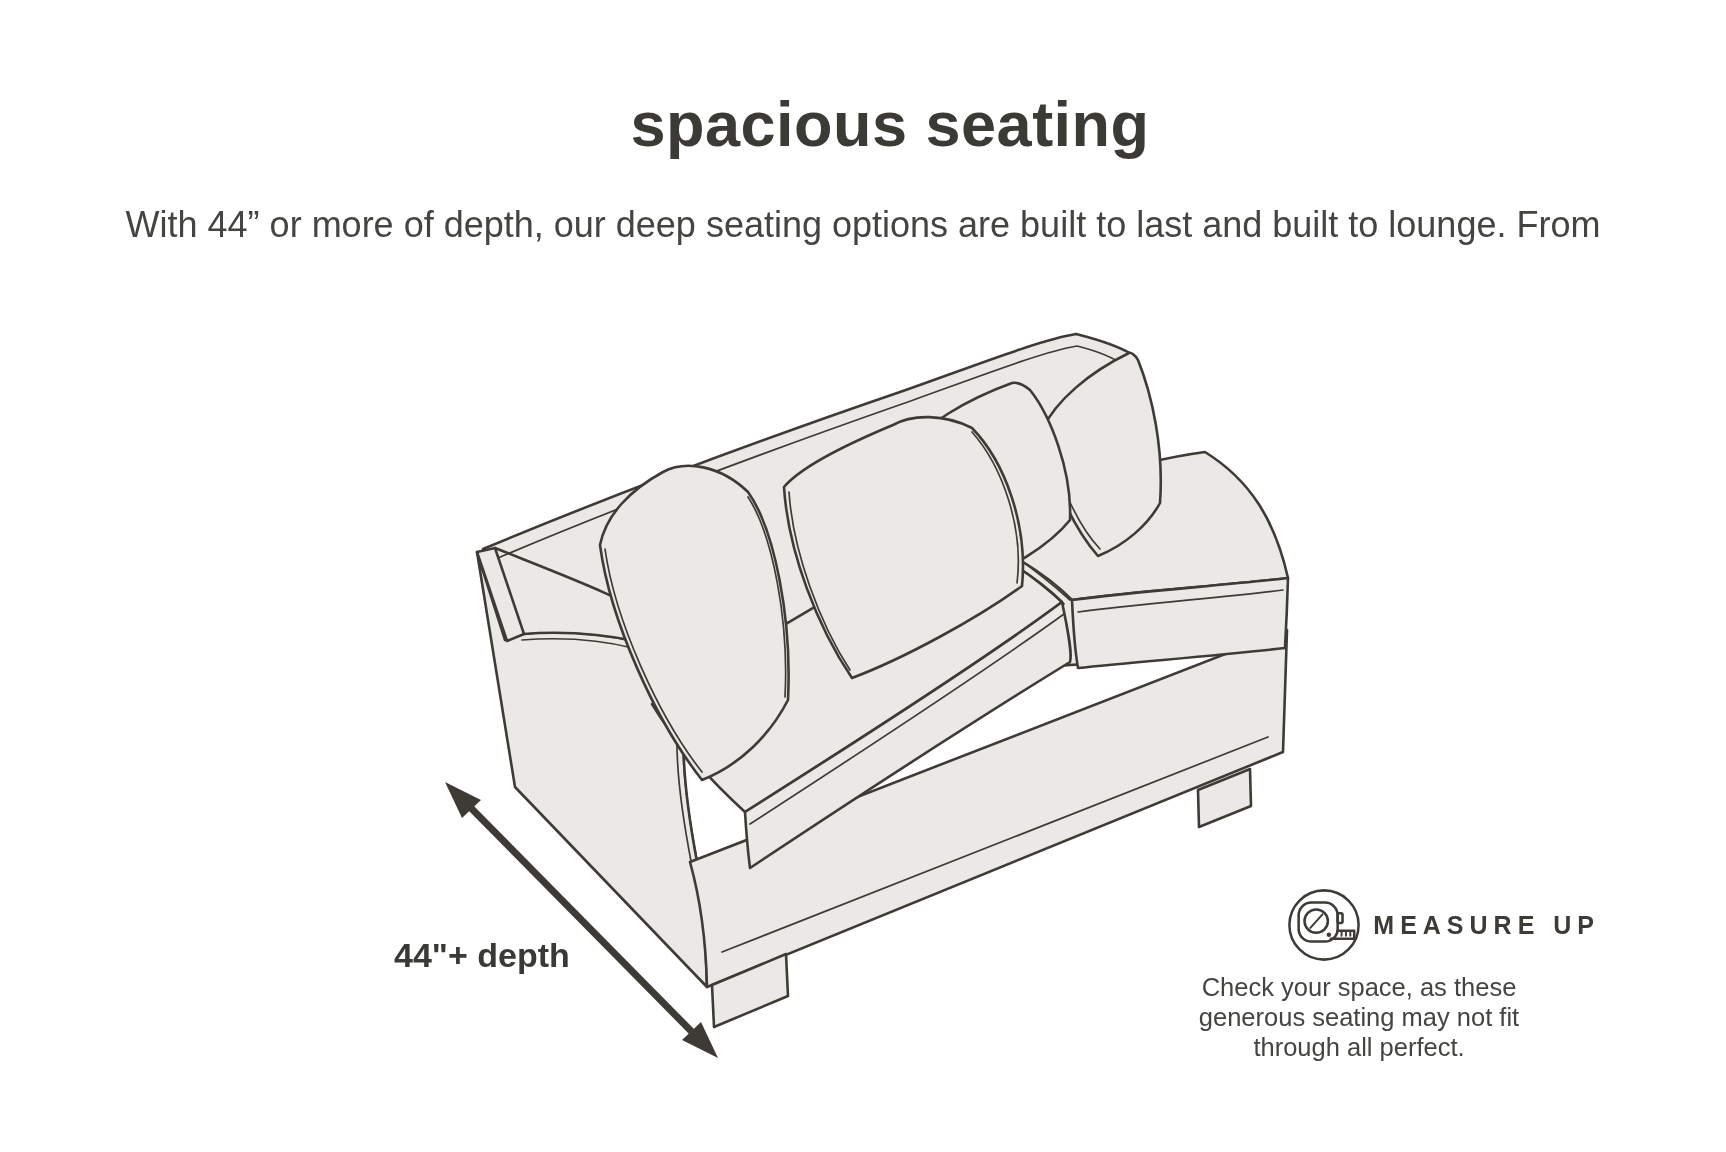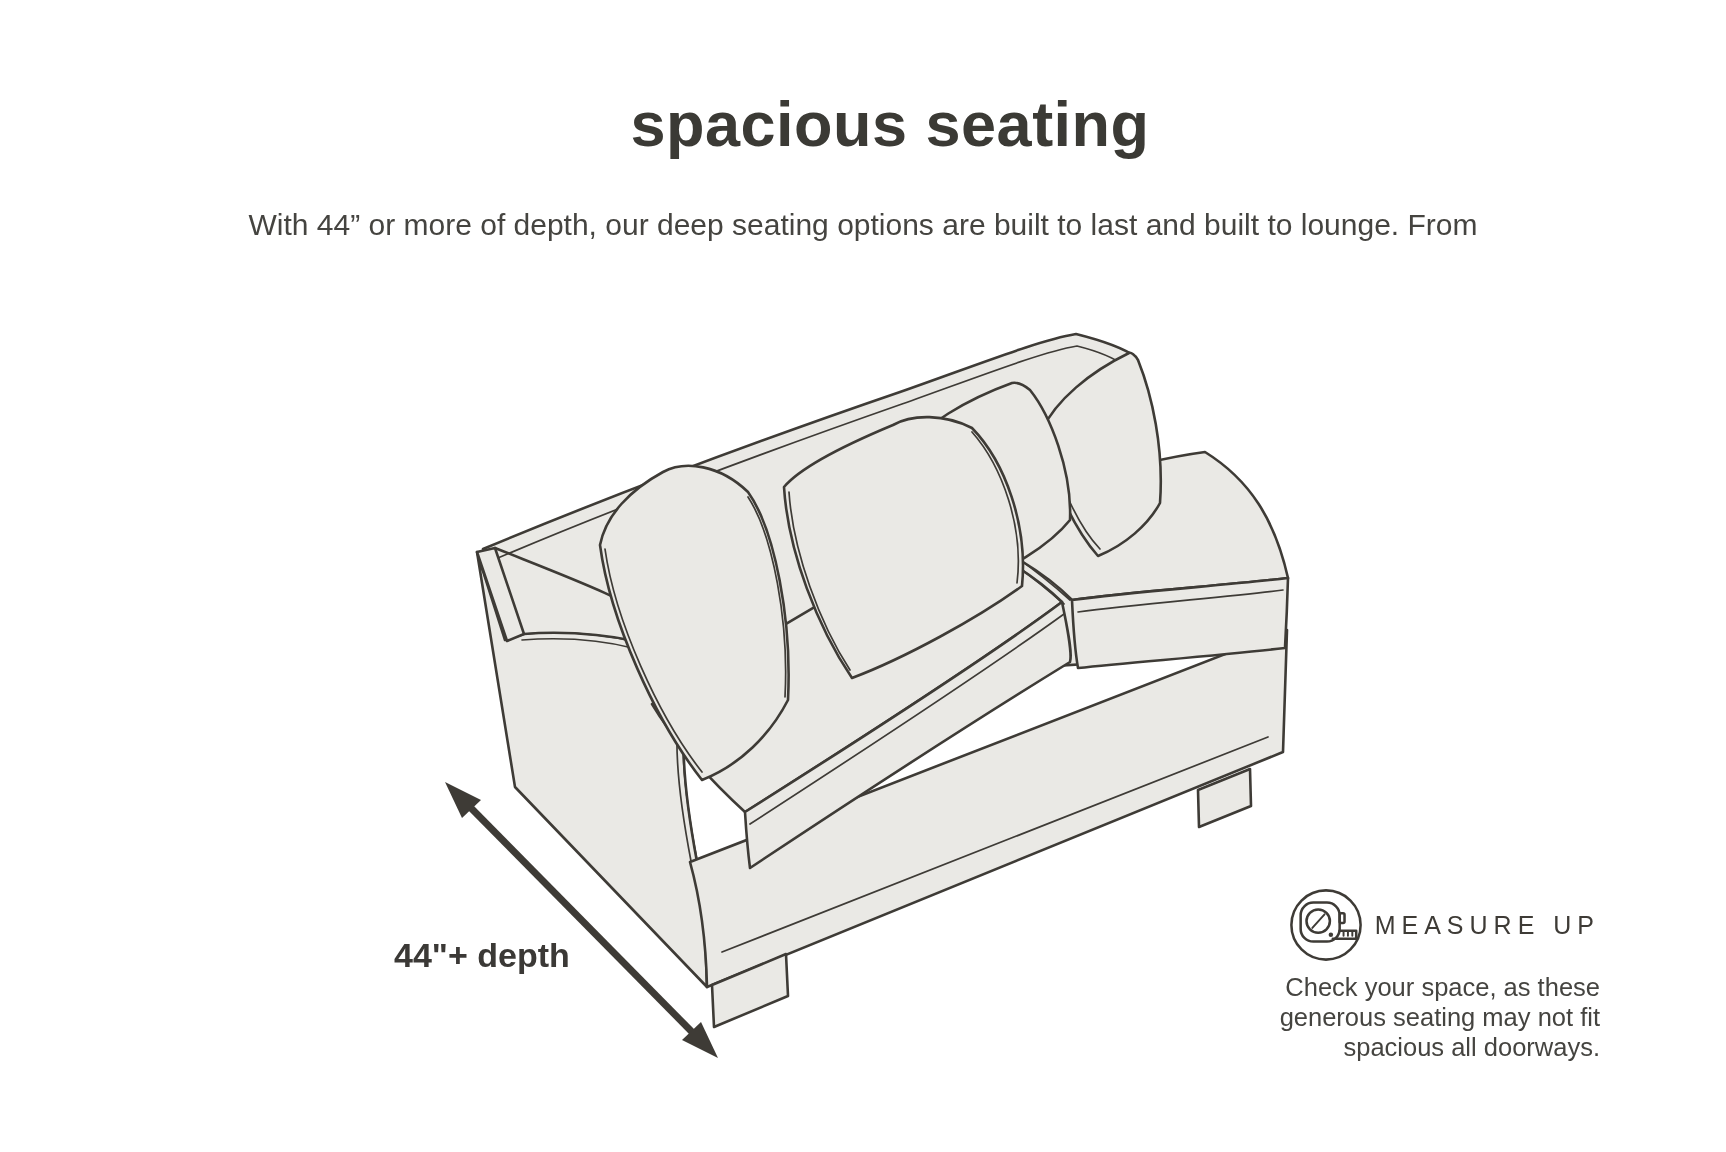--- a/index.html
+++ b/index.html
@@ -6,43 +6,43 @@
   .page{
     position:relative;width:1726px;height:1152px;background:#ffffff;overflow:hidden;
     font-family:"Liberation Sans", sans-serif;color:#44423E;
   }
   .title{
     position:absolute;top:88px;left:0;width:100%;text-align:center;
     font-size:63px;font-weight:bold;color:#3B3A35;letter-spacing:0.5px;padding-left:27px;
   }
   .intro{
     position:absolute;top:205px;left:0;width:100%;text-align:center;
-    font-size:30px;line-height:39px;color:#454440;
+    font-size:36px;line-height:39px;color:#454440;
   }
   .illustration-svg{position:absolute;left:0;top:0;width:1726px;height:1152px;}
   .sofa-shape{fill:#EAE9E5;stroke:#3E3B36;stroke-width:2.6;stroke-linejoin:round;stroke-linecap:round;}
   .sofa-line{fill:none;stroke:#3E3B36;stroke-width:2.6;stroke-linejoin:round;stroke-linecap:round;}
   .sofa-pipe{fill:none;stroke:#3E3B36;stroke-width:1.7;stroke-linejoin:round;stroke-linecap:round;}
   .arrow-shaft{stroke:#3E3B36;stroke-width:7;stroke-linecap:butt;}
   .arrow-head{fill:#3E3B36;stroke:none;}
   .depth-label{
     position:absolute;left:394px;top:936px;
     font-size:34px;font-weight:bold;color:#3B3936;
   }
   .measure{position:absolute;left:1118px;top:886px;width:482px;}
   .measure-row{display:flex;align-items:center;justify-content:flex-end;gap:10px;}
   .measure-icon{width:78px;height:78px;flex:0 0 auto;}
   .icon-stroke{fill:none;stroke:#3E3B36;stroke-width:2.6;stroke-linejoin:round;stroke-linecap:round;}
   .icon-thin{fill:none;stroke:#3E3B36;stroke-width:2;stroke-linecap:round;}
   .icon-fill{fill:#3E3B36;stroke:none;}
   .measure-title{
-    font-size:25px;font-weight:normal;letter-spacing:6px;color:#3E3B36;white-space:nowrap;
+    font-size:25px;font-weight:bold;letter-spacing:6px;color:#3E3B36;white-space:nowrap;
   }
   .measure-note{
-    margin-top:8px;text-align:right;font-size:25.5px;line-height:30px;color:#454440;
+    margin-top:8px;text-align:center;font-size:25.5px;line-height:30px;color:#454440;
   }
 </style>
 </head>
 <body>
 
 <div class="page">
 
   <div class="title">spacious seating</div>
 
   <div class="intro">
@@ -167,17 +167,17 @@
         <rect class="icon-stroke" x="54" y="28" width="5" height="10" rx="1.5"></rect>
         <path class="icon-stroke" d="M 54,46 L 71,46 L 71,54 L 47,54"></path>
         <path class="icon-thin" d="M 58,46 v 5 M 62.5,46 v 5 M 67,46 v 5"></path>
         <circle class="icon-fill" cx="45" cy="50" r="2.3"></circle>
       </svg>
       <div class="measure-title">MEASURE UP</div>
     </div>
     <div class="measure-note">
       <div>Check your space, as these</div>
       <div>generous seating may not fit</div>
-      <div>spacious all doorways.</div>
+      <div>through all perfect.</div>
     </div>
   </div>
 
 </div>
 
 </body></html>

